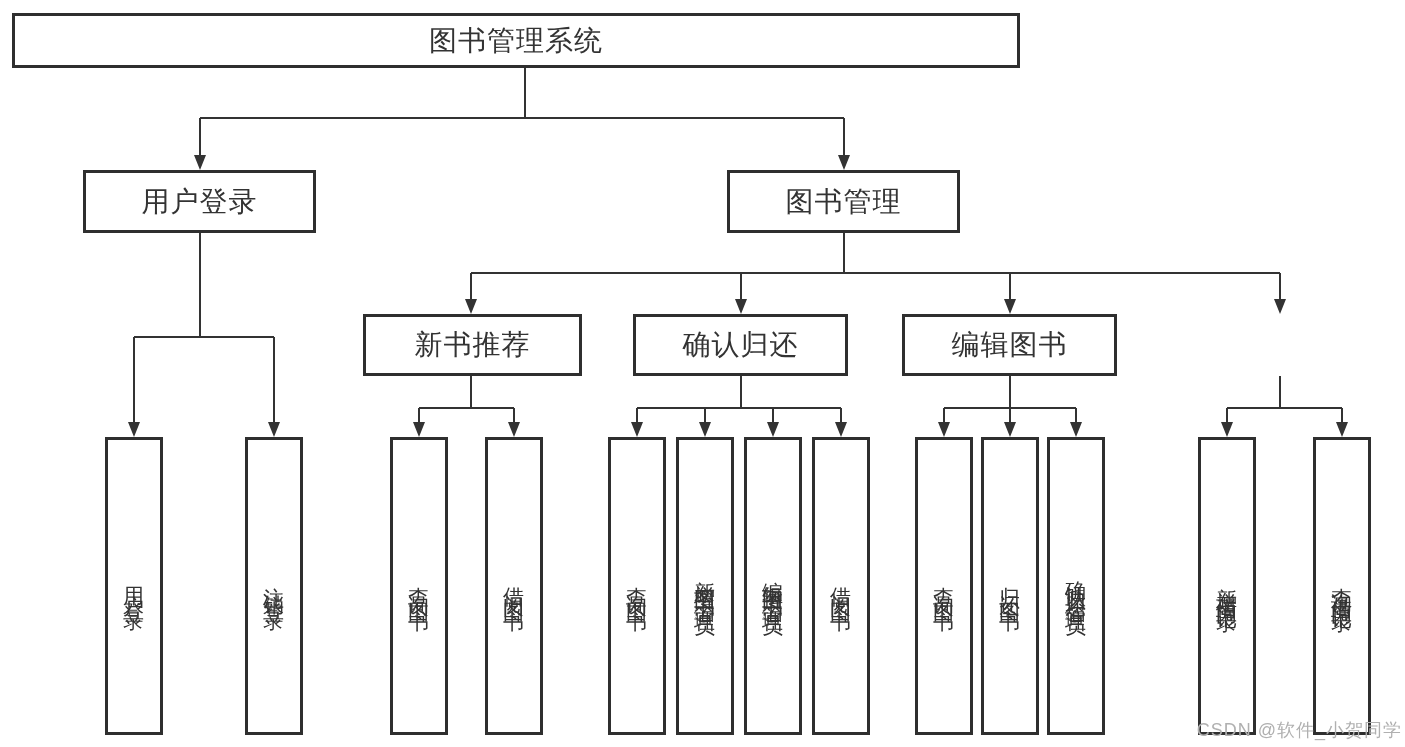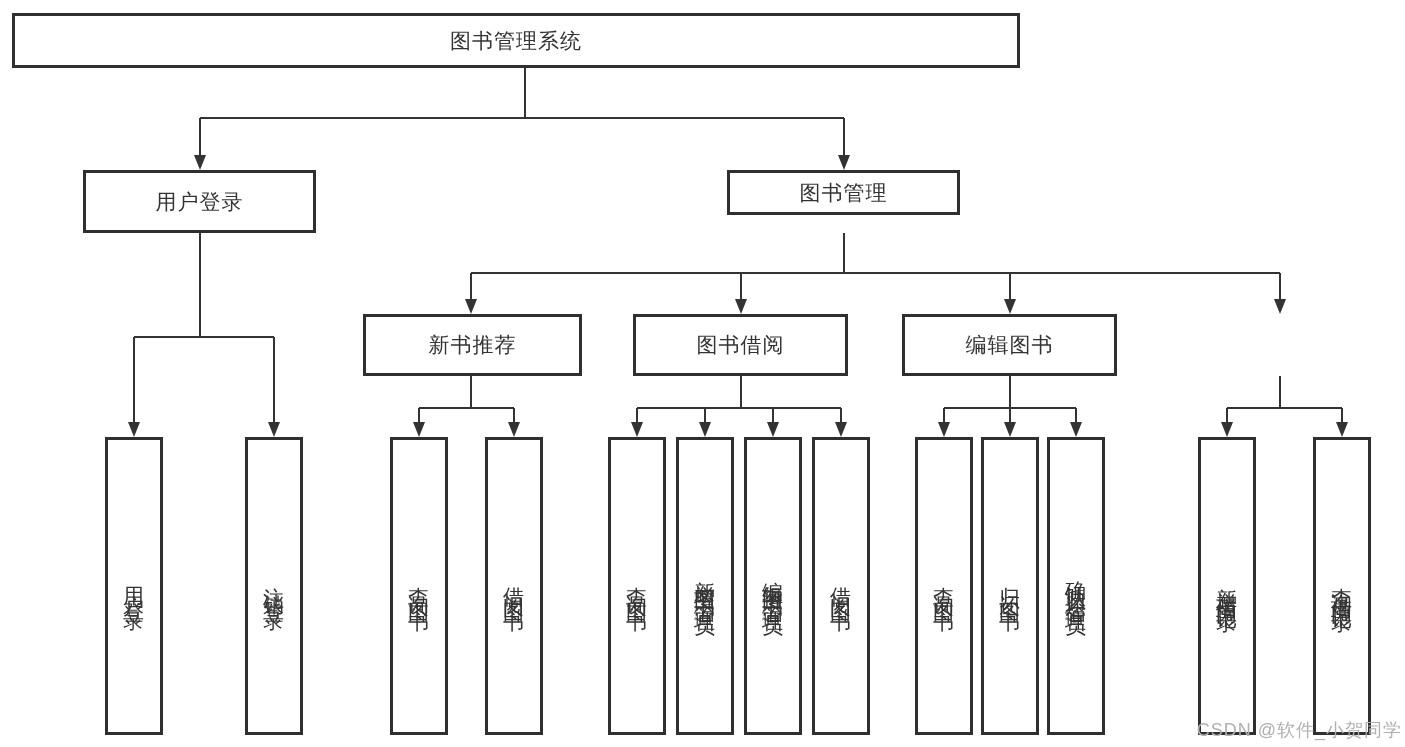--- a/index.html
+++ b/index.html
@@ -14,21 +14,21 @@
   .node{
     position:absolute;
     box-sizing:border-box;
     background:#ffffff;
     border:3px solid #2f2f2f;
     display:flex;align-items:center;justify-content:center;
     color:#333333;
     z-index:2;
   }
   .node.h span{
-    font-size:21px;
+    font-size:28px;
     letter-spacing:1px;
     white-space:nowrap;
   }
   .node.v span{
     writing-mode:vertical-rl;
     text-orientation:mixed;
     font-size:21px;
     letter-spacing:8px;
     line-height:1;
   }
@@ -65,29 +65,29 @@
              M1227 437l-6 -15h12z M1342 437l-6 -15h12z" fill="#333333" stroke="none"></path>
   </svg>
 
   <div class="node h" style="left:12px;top:13px;width:1008px;height:55px">
     <span>图书管理系统</span>
   </div>
 
   <div class="node h" style="left:83px;top:170px;width:233px;height:63px">
     <span>用户登录</span>
   </div>
-  <div class="node h" style="left:727px;top:170px;width:233px;height:45px">
+  <div class="node h" style="left:727px;top:170px;width:233px;height:63px">
     <span>图书管理</span>
   </div>
 
   <div class="node h" style="left:363px;top:314px;width:219px;height:62px">
     <span>新书推荐</span>
   </div>
   <div class="node h" style="left:633px;top:314px;width:215px;height:62px">
-    <span>图书借阅</span>
+    <span>确认归还</span>
   </div>
   <div class="node h" style="left:902px;top:314px;width:215px;height:62px">
     <span>编辑图书</span>
   </div>
 
   <div class="node v" style="left:105px;top:437px;width:58px;height:298px">
     <span>用户登录</span>
   </div>
   <div class="node v" style="left:245px;top:437px;width:58px;height:298px">
     <span>注销登录</span>

